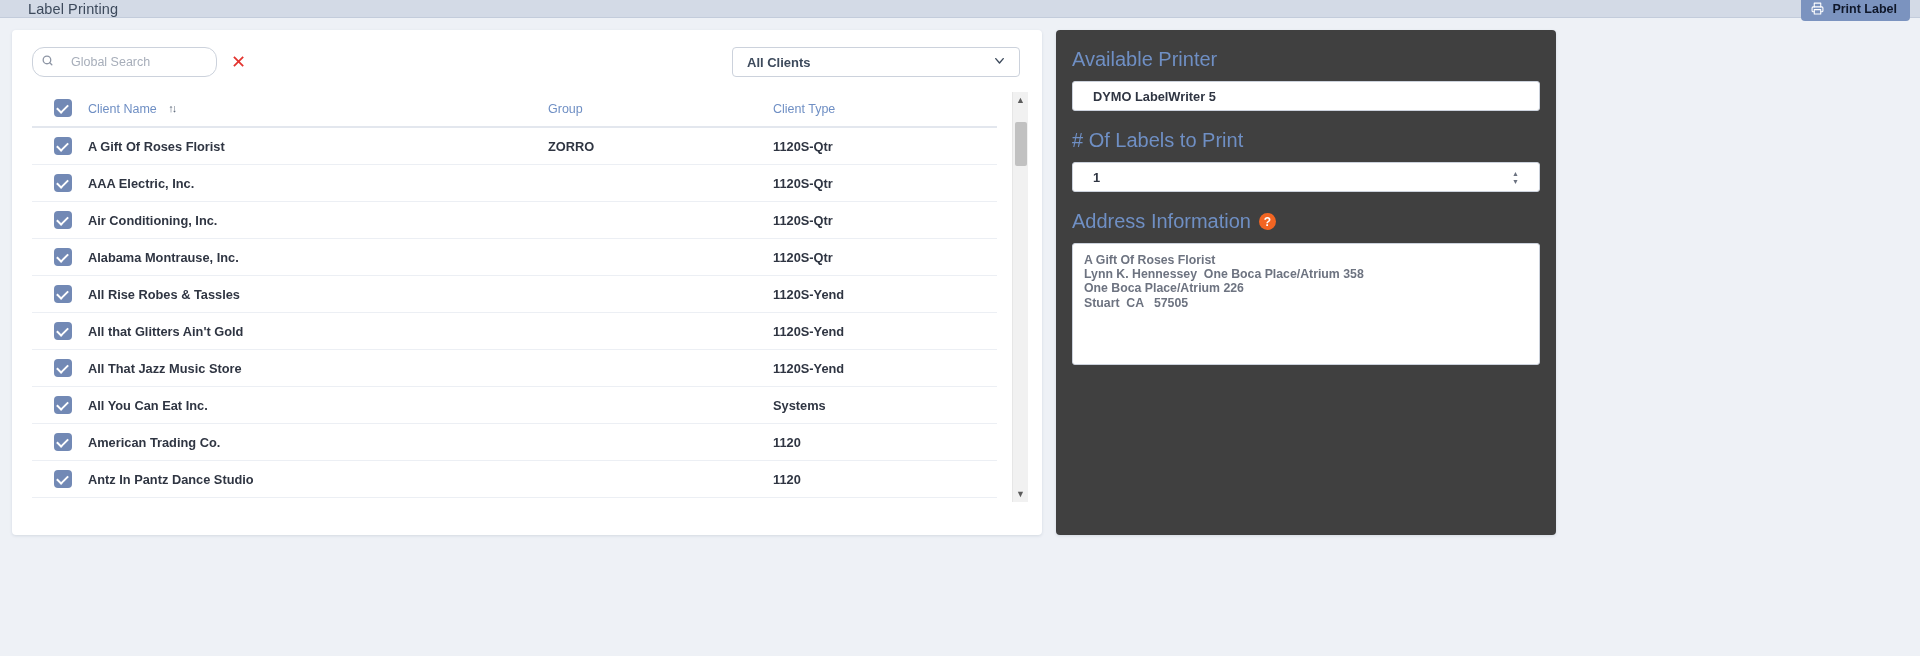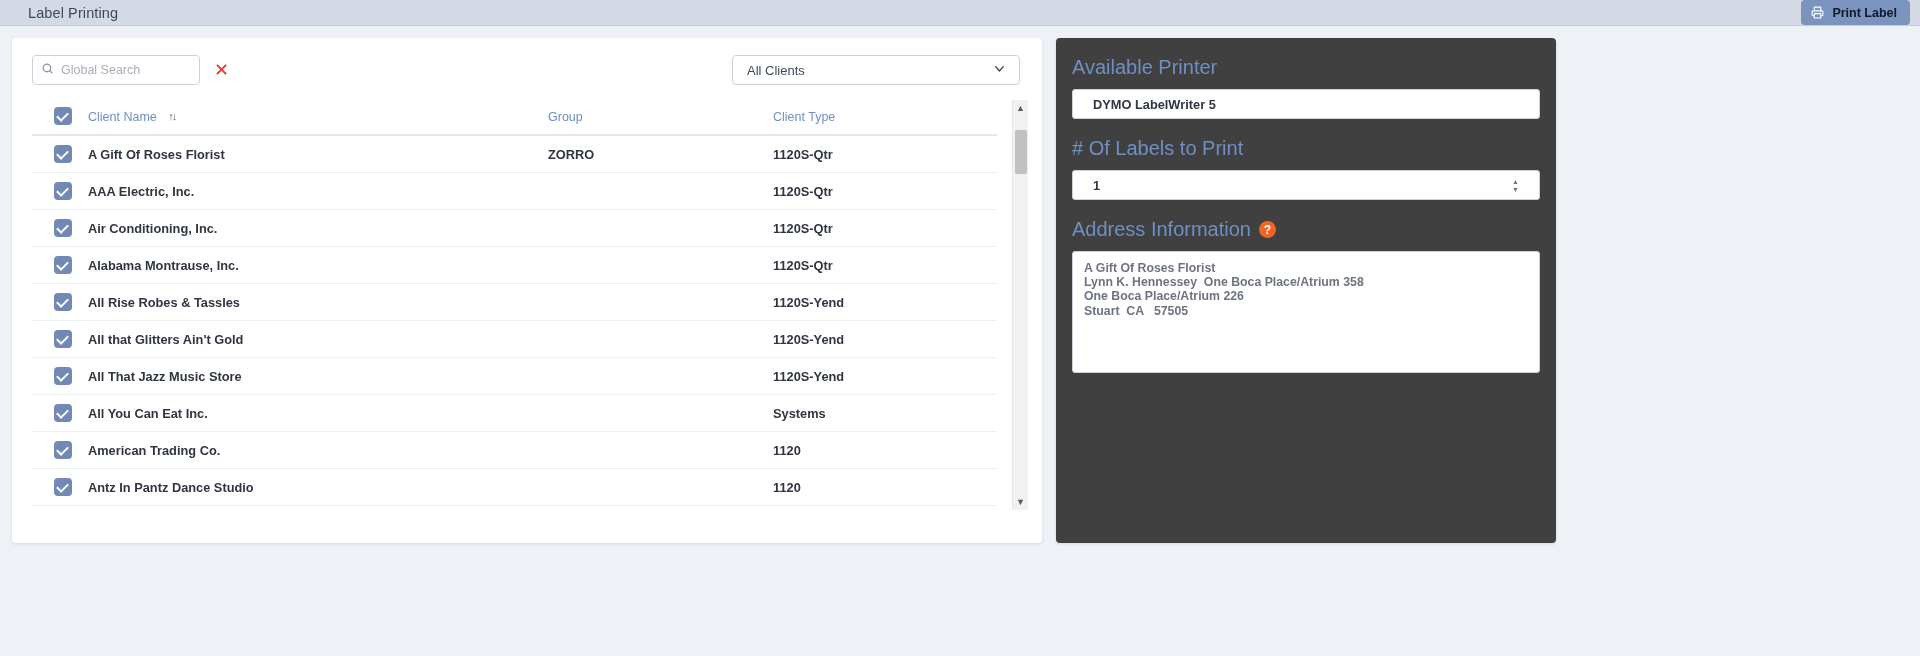--- a/index.html
+++ b/index.html
@@ -5,21 +5,21 @@
   * { box-sizing: border-box; margin: 0; padding: 0; }
   html, body {
     width: 1920px; height: 656px;
     font-family: "Liberation Sans", sans-serif;
     background: #eef1f6;
     overflow: hidden;
   }
 
   
   .titlebar {
-    height: 26px;
+    height: 18px;
     background: #d3dae6;
     display: flex;
     align-items: center;
     justify-content: space-between;
     padding: 0 10px 0 28px;
     border-bottom: 1px solid #c3ccdb;
   }
   .titlebar-title {
     font-size: 14.5px;
     color: #3d4a5c;
@@ -64,26 +64,26 @@
   .toolbar {
     display: flex;
     align-items: center;
     height: 36px;
     margin-bottom: 12px;
     position: relative;
   }
   .search-wrap {
     display: flex;
     align-items: center;
-    width: 168px;
+    width: 185px;
     height: 30px;
     border: 1px solid #ccd2dc;
-    border-radius: 4px;
+    border-radius: 12px;
     padding: 0 8px;
-    gap: 7px;
+    gap: 17px;
     background: #fff;
   }
   .search-wrap svg { flex: 0 0 auto; }
   .search-input {
     border: none;
     outline: none;
     font-size: 12.5px;
     font-family: "Liberation Sans", sans-serif;
     color: #44506a;
     width: 100%;
@@ -104,21 +104,21 @@
     left: 700px;
     width: 288px;
     height: 30px;
     border: 1px solid #ccd2dc;
     border-radius: 4px;
     display: flex;
     align-items: center;
     justify-content: space-between;
     padding: 0 12px 0 14px;
     font-size: 13px;
-    font-weight: normal;
+    font-weight: bold;
     color: #3d4a5c;
     background: #fff;
     cursor: pointer;
   }
 
   
   .table-scroll {
     position: relative;
     height: 410px;
     overflow: hidden;

